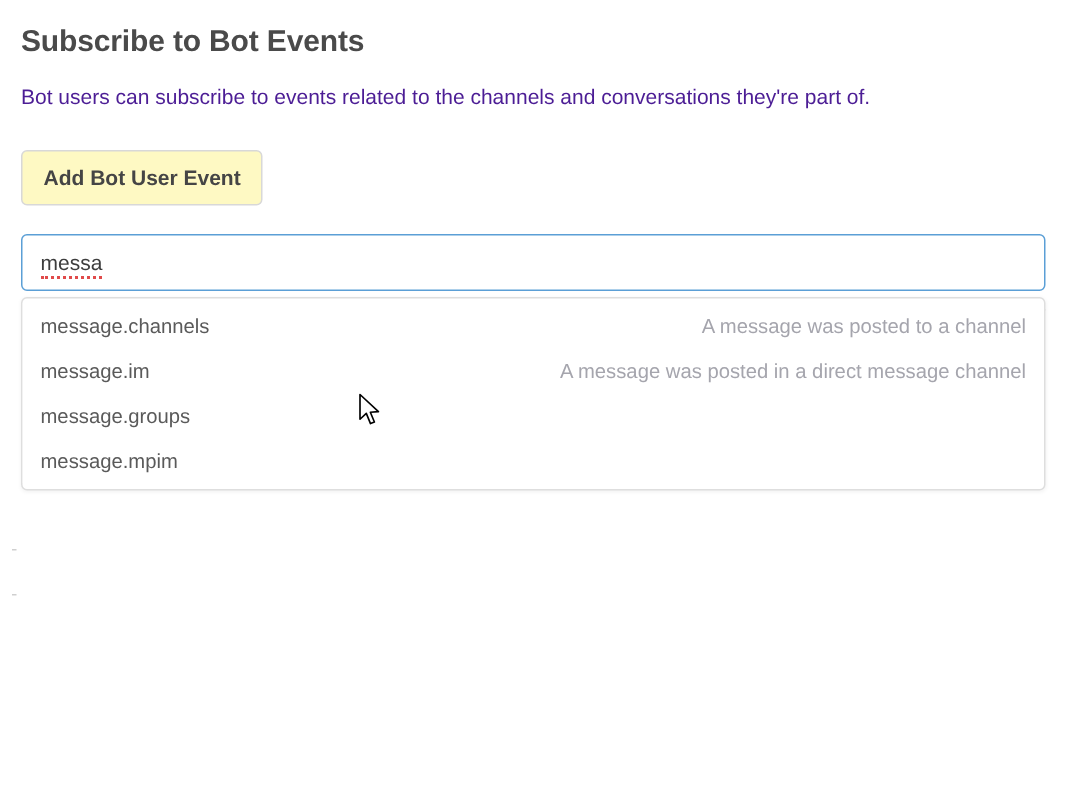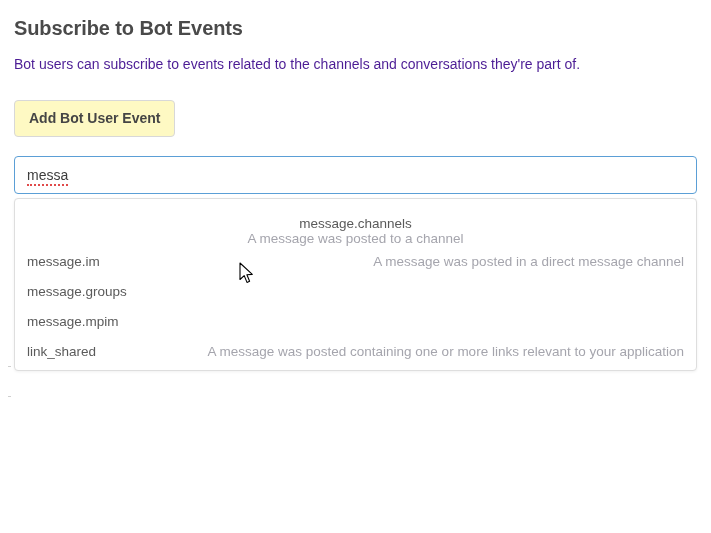--- a/index.html
+++ b/index.html
@@ -137,21 +137,21 @@
 
   .dd-item {
     display: flex;
     align-items: center;
     justify-content: space-between;
     padding: 0 12px;
     height: 30px;
     cursor: pointer;
     background: #ffffff;
   }
-  .dd-item:first-child { margin-top: 17px; flex-direction: column; }
+  .dd-item:first-child { margin-top: 3px; }
   .dd-item:last-child { margin-bottom: 4px; }
 
   .dd-name {
     font-size: 13.5px;
     color: #5a5a5a;
     white-space: nowrap;
   }
   .dd-desc {
     font-size: 13.5px;
     color: #a5a5ad;
@@ -243,24 +243,20 @@
         </div>
 
         <div class="dd-item">
           <span class="dd-name">message.groups</span>
         </div>
 
         <div class="dd-item">
           <span class="dd-name">message.mpim</span>
         </div>
 
-        <div class="dd-item">
-          <span class="dd-name">link_shared</span>
-          <span class="dd-desc">A message was posted containing one or more links relevant to your application</span>
-        </div>
 
       </div>
     </div>
 
     <hr class="rule">
 
     <p class="footer-note">
       <span>You'll receive events for any subdomain, or path of the selected domains or hosts. Ports are ignored, so requests on any port will trigger an event. Using IP addresses is not allowed.</span>
       <a class="footer-link" href="#">Learn more.</a>
     </p>

